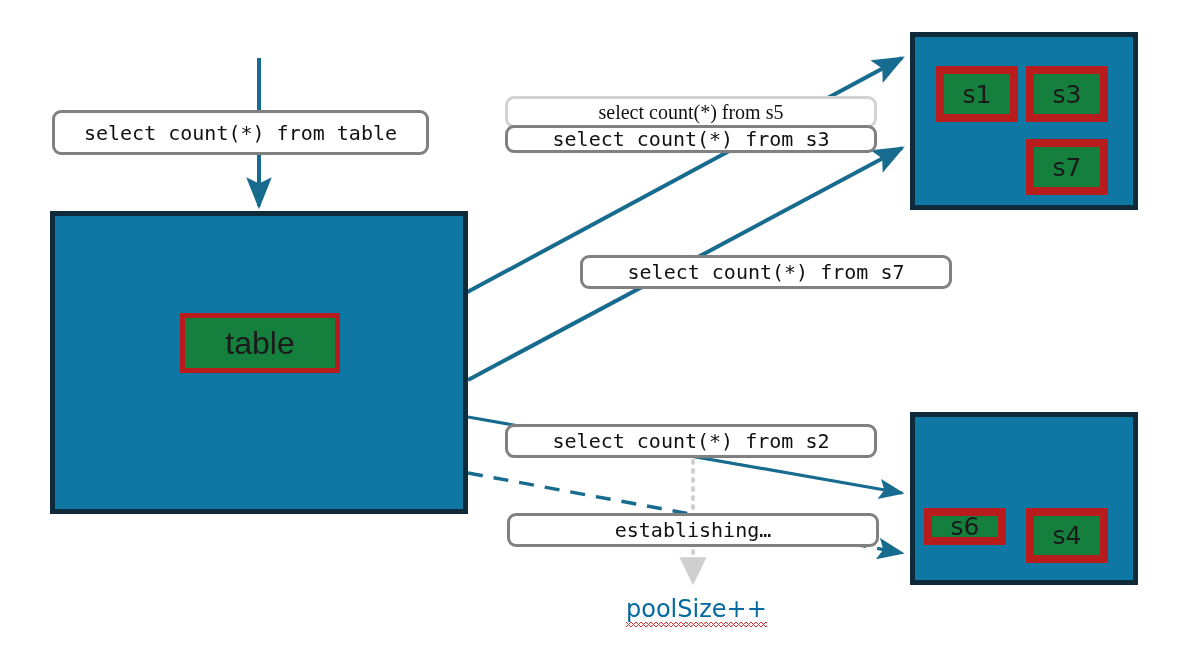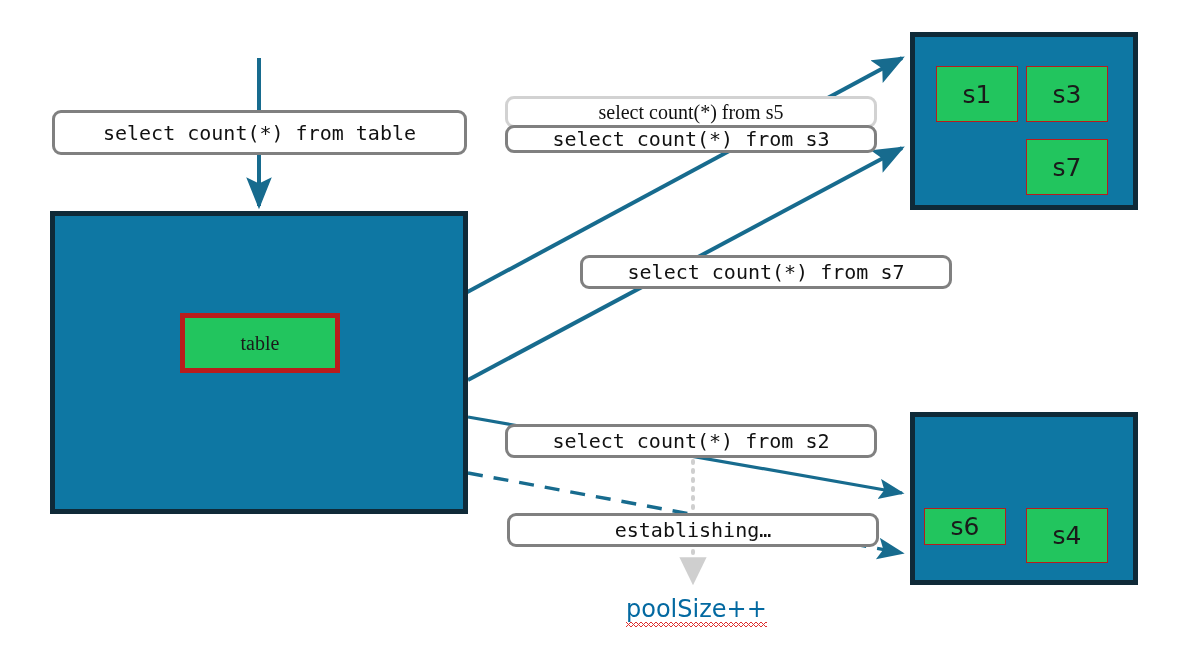--- a/index.html
+++ b/index.html
@@ -29,35 +29,35 @@
   .cluster {
     position: absolute;
     background: #0E77A3;
     border: 5px solid #0F2A38;
     box-sizing: border-box;
   }
 
   
   .node {
     position: absolute;
-    background: #22c55e;
-    border: 1px solid #b91c1c;
+    background: #15803d;
+    border: 8px solid #b91c1c;
     box-sizing: border-box;
     display: flex;
     align-items: center;
     justify-content: center;
     color: #1a1a1a;
   }
   .node.shard {
     font-family: "DejaVu Sans", "Liberation Sans", sans-serif;
     font-size: 25px;
   }
   .node.tablenode {
-    font-family: Liberation Serif, serif;
-    font-size: 20px;
+    font-family: Liberation Sans, sans-serif;
+    font-size: 32px;
     border-width: 5px;
   }
 
   
   .qlabel {
     position: absolute;
     background: #ffffff;
     border: 3px solid #808080;
     border-radius: 9px;
     box-sizing: border-box;
@@ -131,21 +131,21 @@
 
     <g>
       <line x1="468" y1="473" x2="902" y2="553" stroke="#176B8E" stroke-width="3.4" stroke-dasharray="15 11" marker-end="url(#ah)"></line>
     </g>
 
     <g>
       <line x1="693" y1="452" x2="693" y2="578" stroke="#cfcfcf" stroke-width="4" stroke-dasharray="2 7" stroke-linecap="round" marker-end="url(#ah-gray)"></line>
     </g>
   </svg>
 
-  <div class="qlabel" style="left:52px; top:110px; width:415px; height:45px;">select count(*) from table</div>
+  <div class="qlabel" style="left:52px; top:110px; width:377px; height:45px;">select count(*) from table</div>
 
   <div class="cluster" style="left:50px; top:211px; width:418px; height:303px;"></div>
 
   <div class="node tablenode" style="left:180px; top:313px; width:160px; height:60px;">table</div>
 
   <div class="cluster" style="left:910px; top:32px; width:228px; height:178px;"></div>
 
   <div class="node shard" style="left:936px; top:66px; width:82px; height:56px;">s1</div>
 
   <div class="node shard" style="left:1026px; top:66px; width:82px; height:56px;">s3</div>

